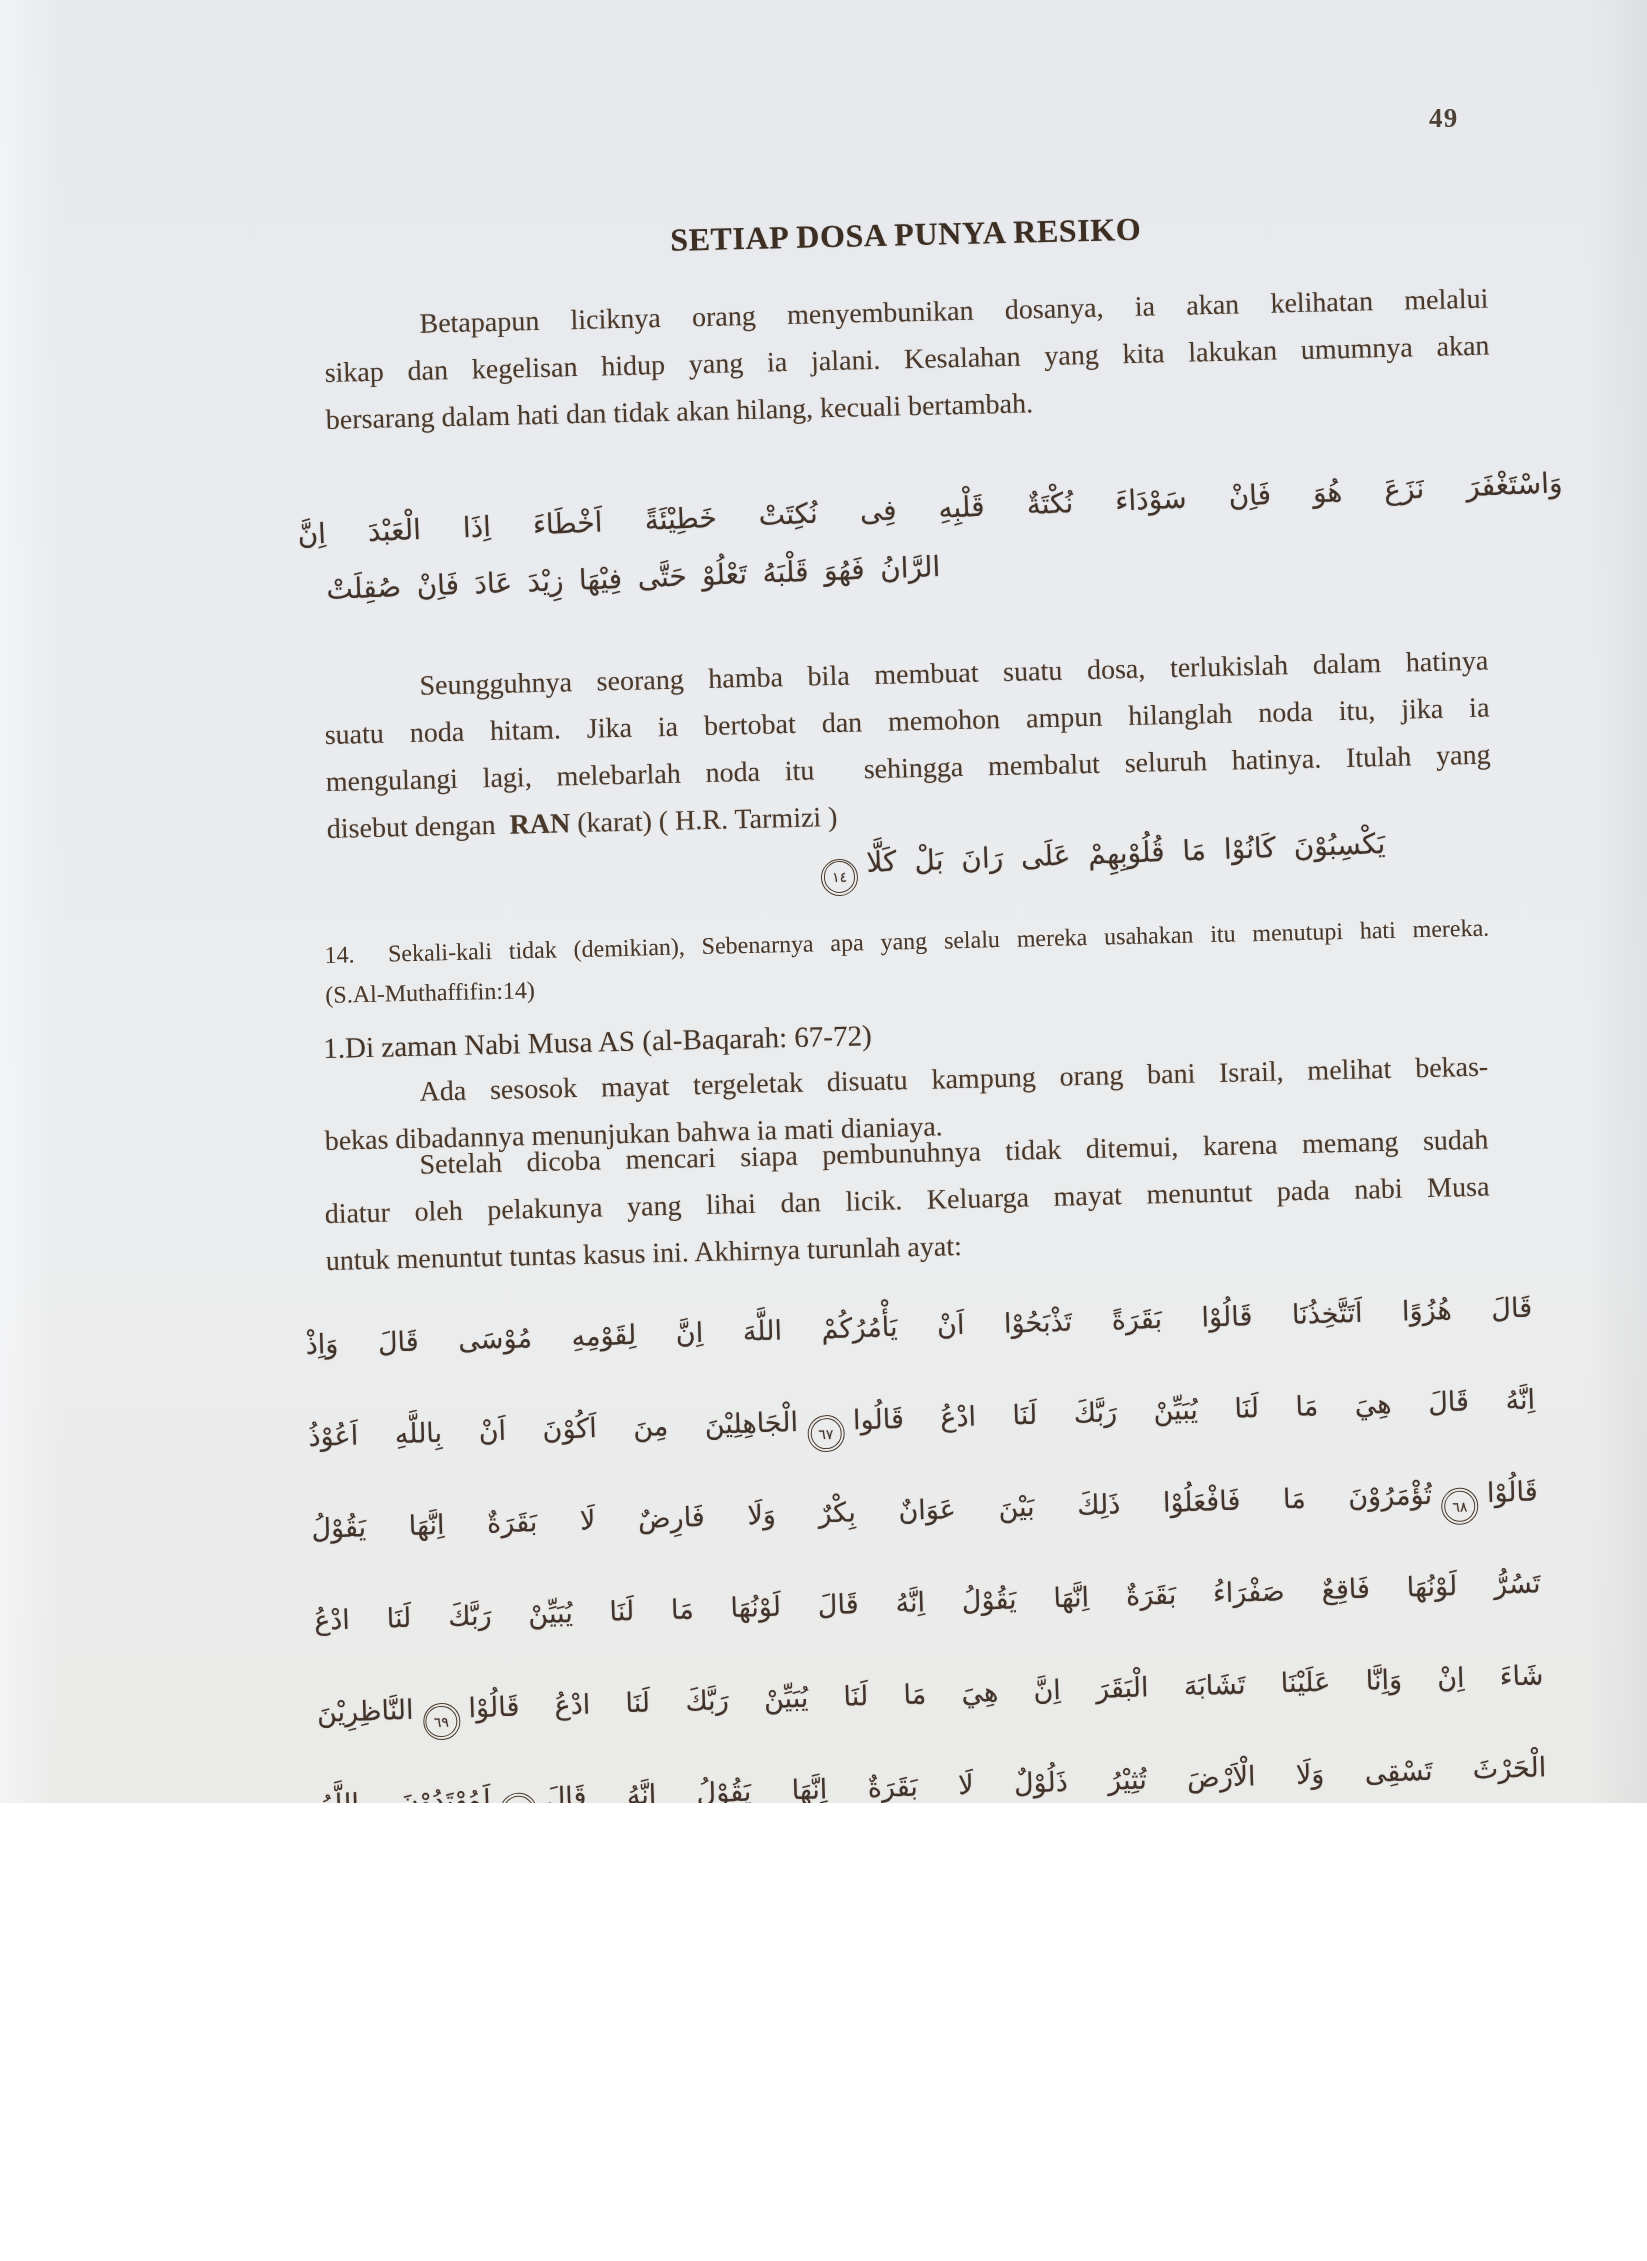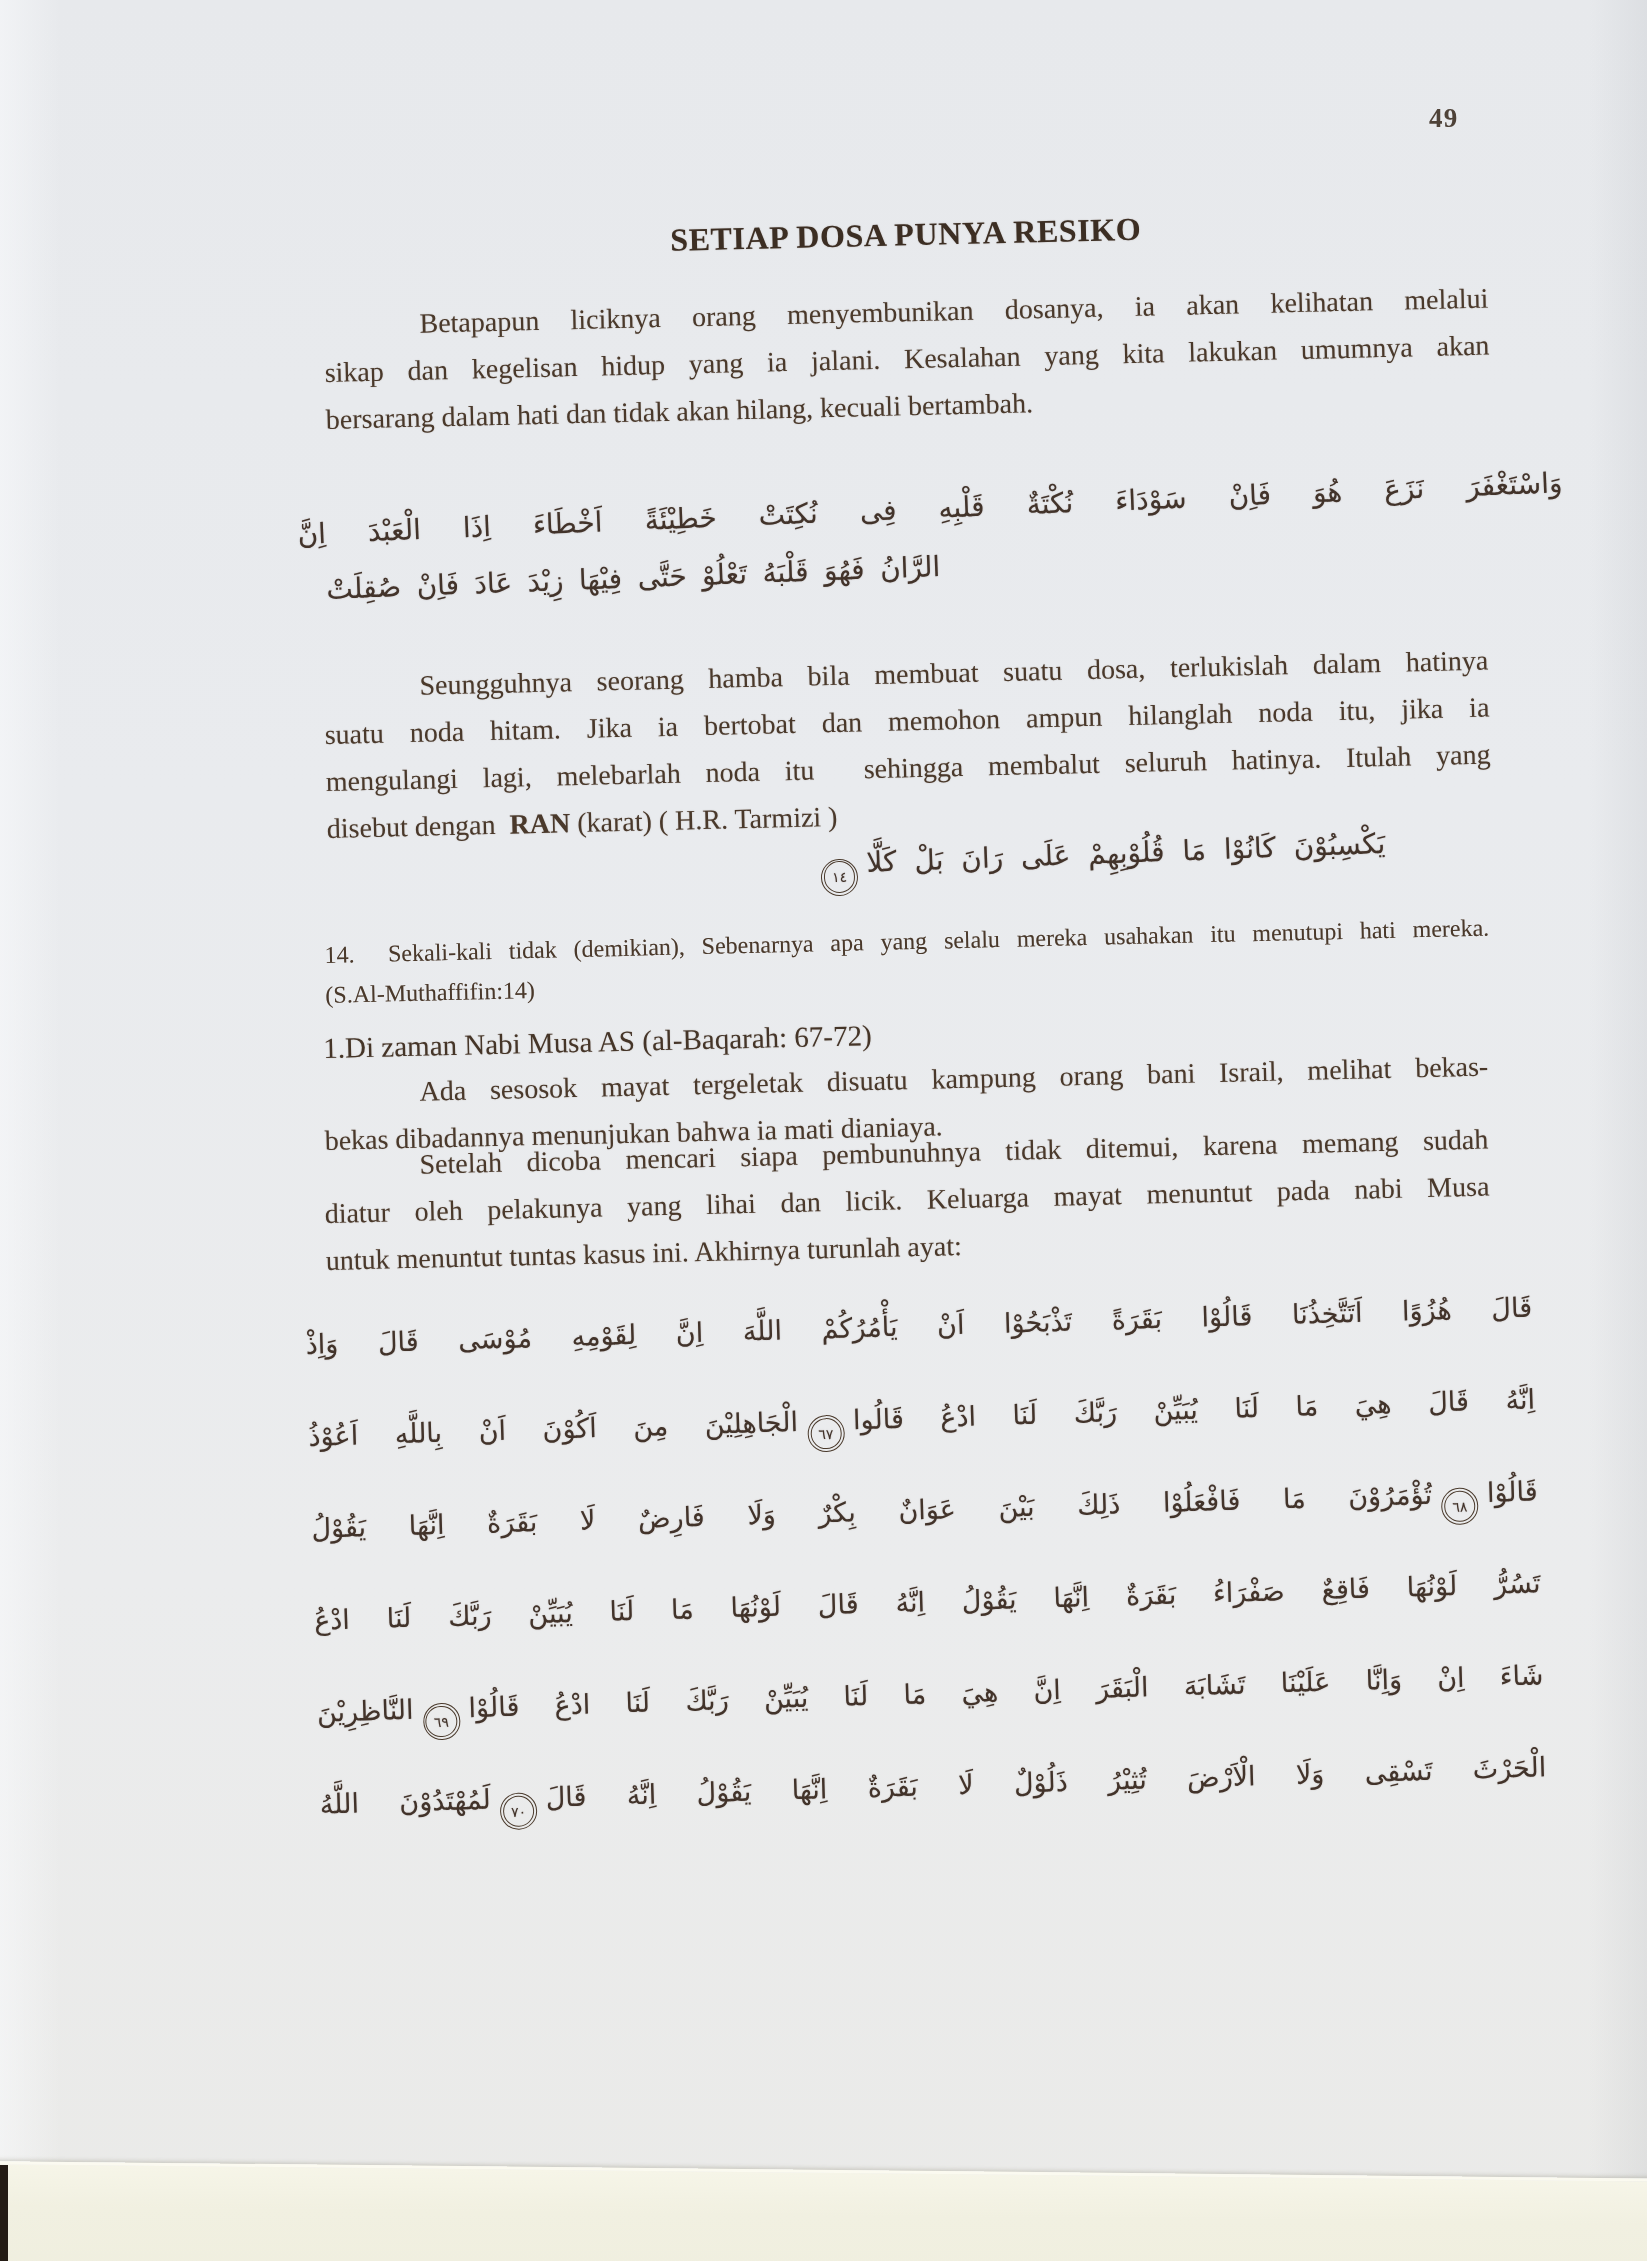--- a/index.html
+++ b/index.html
@@ -1,18 +1,18 @@
 <!DOCTYPE html>
 <html style="font-size:10.3px"><head>
 <meta charset="utf-8">
 <title>Scanned page 49</title>
 <style>
   html,body{margin:0;padding:0;width:1647px;height:2261px;overflow:hidden;
     font-family:"Liberation Serif","DejaVu Serif",serif;}
-  .scan-root{position:relative;width:1647px;height:2261px;overflow:hidden;
+  .scan-root{position:relative;width:1647px;height:1803px;overflow:hidden;
     background:
       linear-gradient(90deg, rgba(250,251,253,.55) 0px, rgba(250,251,253,0) 61px),
       linear-gradient(90deg, rgba(0,0,0,0) 1589px, rgba(125,130,138,.10) 1647px),
       linear-gradient(180deg,#e7e9ec 0%,#e9ebee 35%,#ebeced 70%,#eaeae8 100%);
     color:#4a392b;}
   
   .abs{position:absolute;}
   .tilt{transform:rotate(-1.35deg);transform-origin:0 0;}
   .page-number{left:1429px;top:103px;font-size:27px;font-weight:bold;color:#4e4238;
     letter-spacing:1.3px;}

